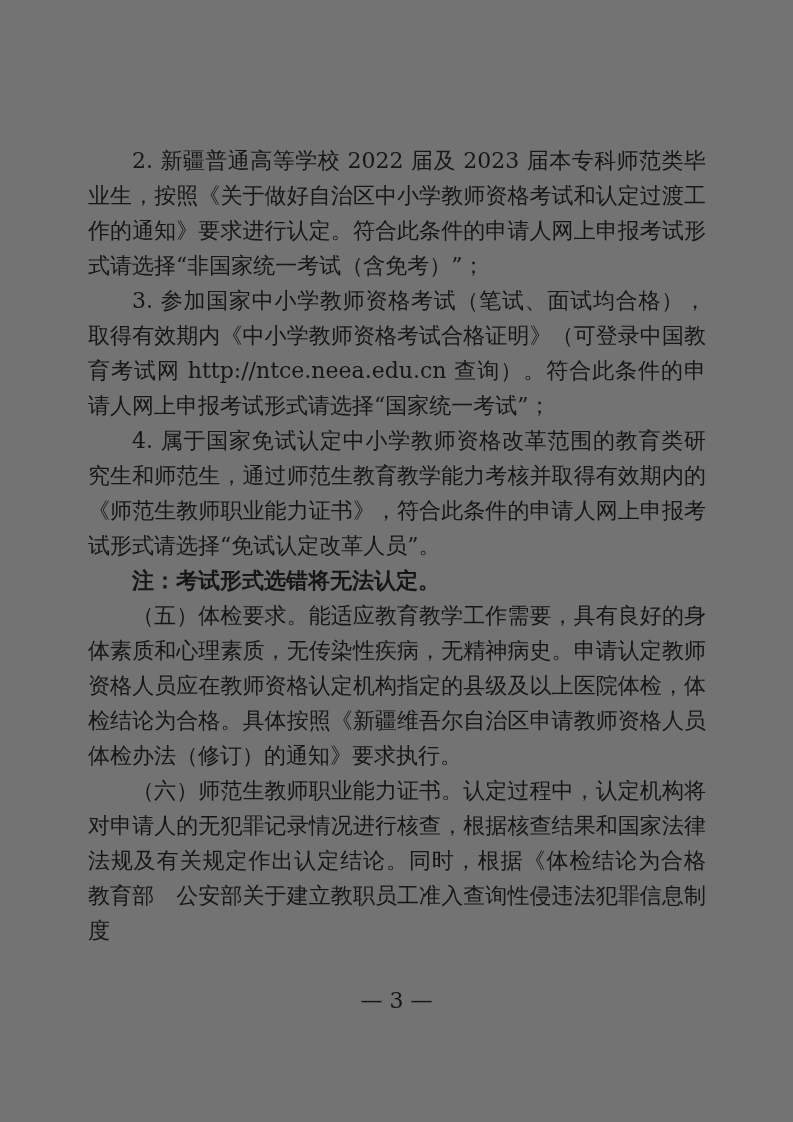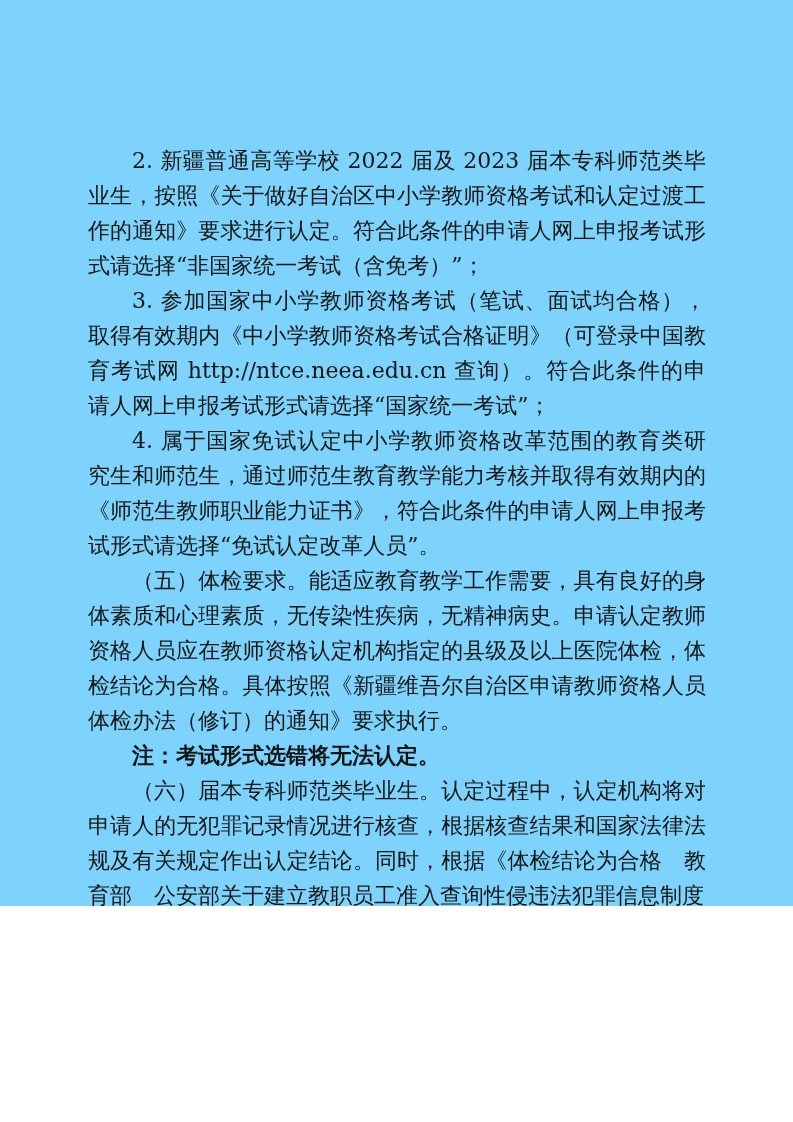--- a/index.html
+++ b/index.html
@@ -3,22 +3,22 @@
 <meta charset="utf-8">
 <style>
   html, body {
     margin: 0;
     padding: 0;
     background: #ffffff;
   }
   .page {
     position: relative;
     width: 793px;
-    height: 906px;
-    background: #7dd3fc;
+    height: 1122px;
+    background: #737373;
     overflow: hidden;
     font-family: "DejaVu Serif", "Liberation Serif", serif;
     color: #161616;
   }
   .doc-body {
     position: absolute;
     left: 88px;
     top: 143px;
     width: 618px;
     font-size: 22px;
@@ -49,20 +49,20 @@
 </head>
 <body>
 
 <div class="page">
 
   <div class="doc-body">
 
   <p><span class="run-normal">2. 新疆普通高等学校 2022 届及 2023 届本专科师范类毕业生，按照《关于做好自治区中小学教师资格考试和认定过渡工作的通知》要求进行认定。符合此条件的申请人网上申报考试形式请选择“非国家统一考试（含免考）”；</span></p>
       <p><span class="run-normal">3. 参加国家中小学教师资格考试（笔试、面试均合格），取得有效期内《中小学教师资格考试合格证明》（可登录中国教育考试网 http://ntce.neea.edu.cn 查询）。符合此条件的申请人网上申报考试形式请选择“国家统一考试”；</span></p>
       <p><span class="run-normal">4. 属于国家免试认定中小学教师资格改革范围的教育类研究生和师范生，通过师范生教育教学能力考核并取得有效期内的《师范生教师职业能力证书》，符合此条件的申请人网上申报考试形式请选择“免试认定改革人员”。</span></p>
+      <p><span class="run-bold">注：考试形式选错将无法认定。</span></p>
       <p><span class="run-kai">（五）体检要求。</span><span class="run-normal">能适应教育教学工作需要，具有良好的身体素质和心理素质，无传染性疾病，无精神病史。申请认定教师资格人员应在教师资格认定机构指定的县级及以上医院体检，体检结论为合格。具体按照《新疆维吾尔自治区申请教师资格人员体检办法（修订）的通知》要求执行。</span></p>
-      <p><span class="run-bold">注：考试形式选错将无法认定。</span></p>
-      <p><span class="run-kai">（六）届本专科师范类毕业生。</span><span class="run-normal">认定过程中，认定机构将对申请人的无犯罪记录情况进行核查，根据核查结果和国家法律法规及有关规定作出认定结论。同时，根据《体检结论为合格　教育部　公安部关于建立教职员工准入查询性侵违法犯罪信息制度</span></p>
+      <p><span class="run-kai">（六）师范生教师职业能力证书。</span><span class="run-normal">认定过程中，认定机构将对申请人的无犯罪记录情况进行核查，根据核查结果和国家法律法规及有关规定作出认定结论。同时，根据《体检结论为合格　教育部　公安部关于建立教职员工准入查询性侵违法犯罪信息制度</span></p>
     </div>
 
   <div class="page-footer">— 3 —</div>
 
 </div>
 
 </body></html>

